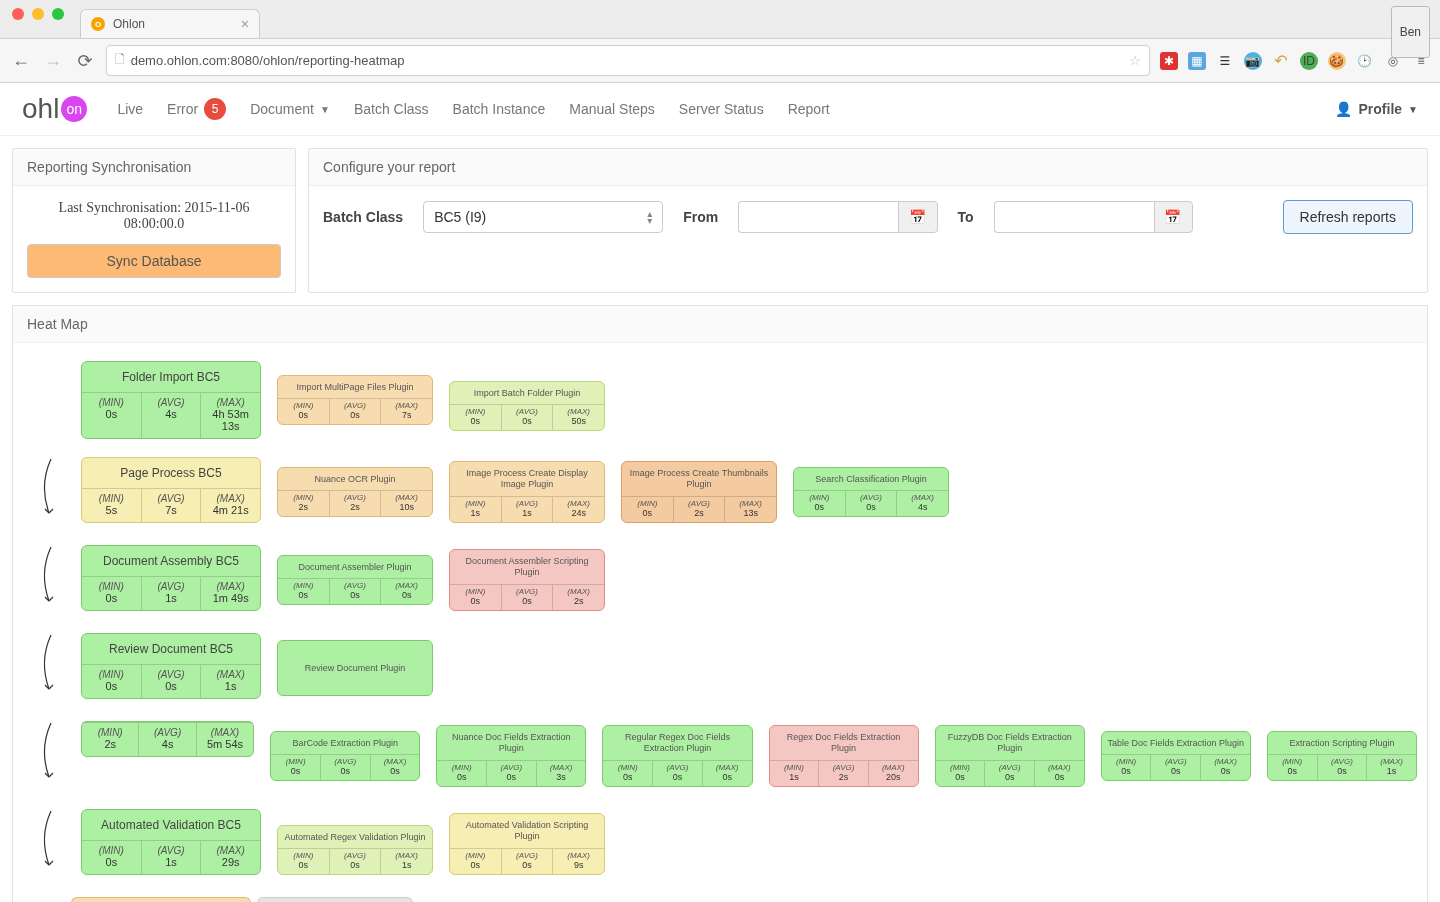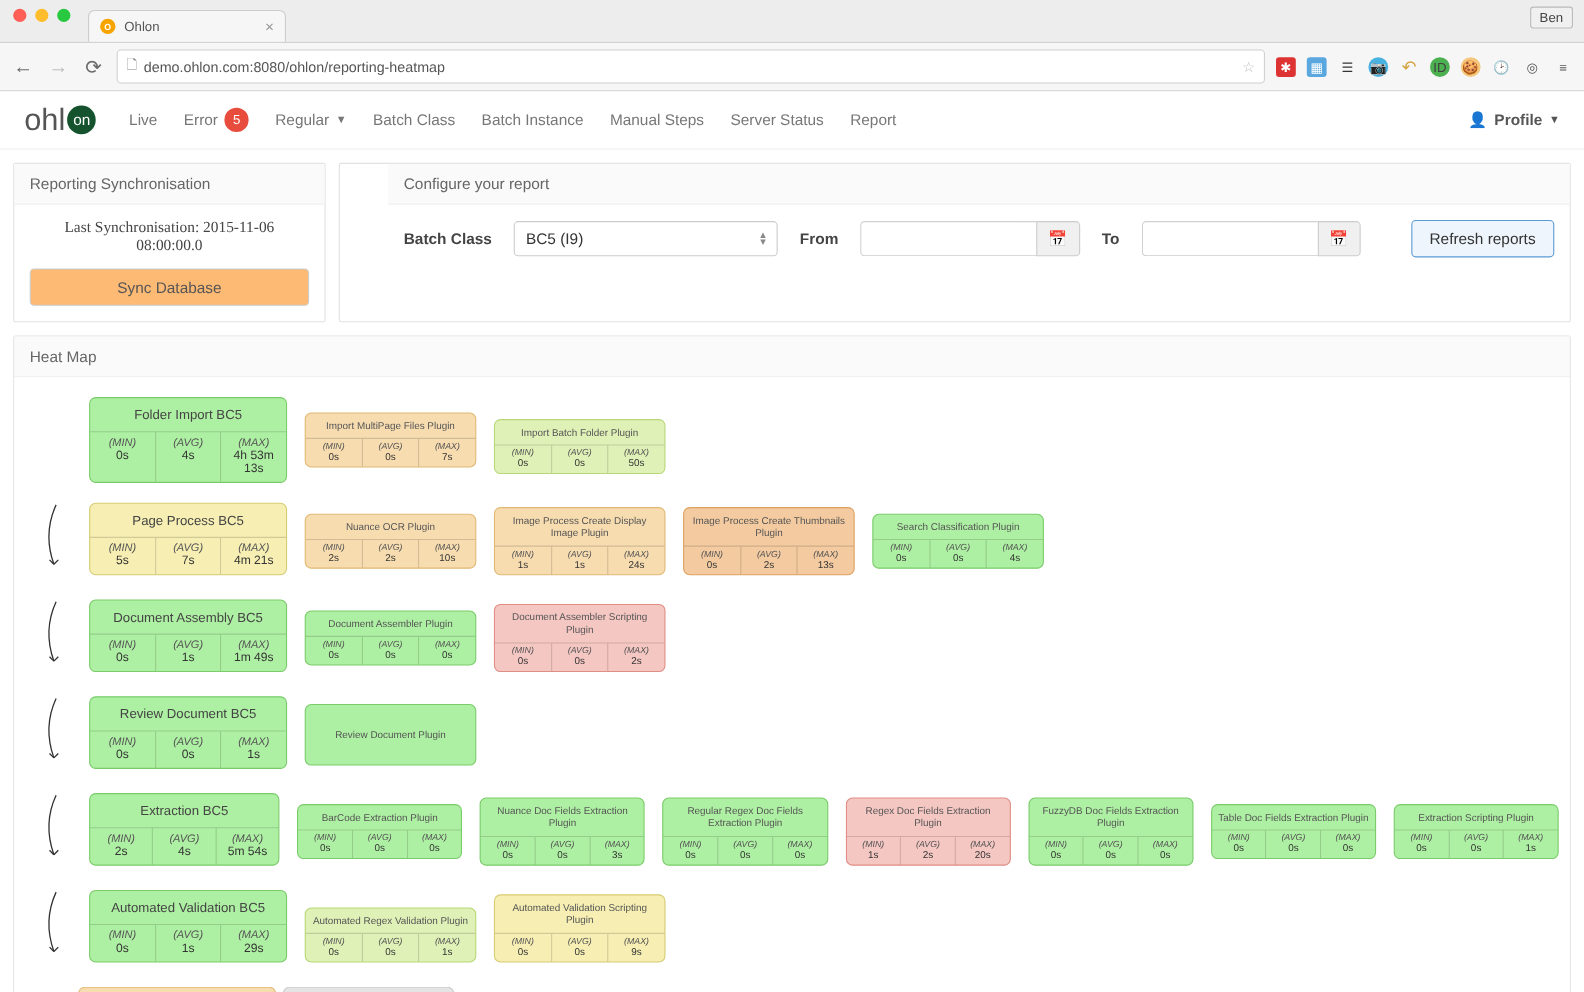--- a/index.html
+++ b/index.html
@@ -6,51 +6,51 @@
 body { font-family: "Helvetica Neue", Helvetica, Arial, sans-serif; font-size:14px; color:#333; background:#ededed; }
 
 .chrome-top { background:#ededed; border-bottom:1px solid #cfcfcf; }
 .mac-buttons { display:flex; gap:8px; padding:8px 12px; align-items:center; }
 .mac-btn { width:12px; height:12px; border-radius:50%; }
 .mac-red { background:#ff5f57; } .mac-yellow { background:#ffbd2e; } .mac-green { background:#28c940; }
 .tab-row { display:flex; align-items:flex-end; margin-top:-24px; padding-left:80px; height:34px; }
 .tab { background:#f6f6f6; border:1px solid #cdcdcd; border-bottom:none; border-radius:6px 6px 0 0; padding:6px 10px; display:flex; align-items:center; gap:8px; width:180px; font-size:12px; color:#555; position:relative; }
 .tab-favicon { width:14px; height:14px; background:#f7a400; border-radius:50%; display:inline-flex; align-items:center; justify-content:center; color:#fff; font-size:8px; font-weight:bold; }
 .tab-close { margin-left:auto; color:#999; font-size:14px; cursor:pointer; }
-.user-badge { position:absolute; right:10px; top:6px; border:1px solid #bbb; padding:2px 8px; border-radius:3px; font-size:12px; color:#444; background:#f0f0f0; }
+.user-badge { position:absolute; right:10px; top:6px; border:1px solid #bbb; padding:18px 8px; border-radius:3px; font-size:12px; color:#444; background:#f0f0f0; }
 .addr-row { display:flex; align-items:center; gap:10px; padding:6px 10px; background:#f6f6f6; border-top:1px solid #cfcfcf; }
 .nav-ico { color:#6b6b6b; font-size:18px; cursor:pointer; width:22px; text-align:center; }
 .nav-ico.disabled { color:#c0c0c0; }
 .addr-bar { flex:1; border:1px solid #d0d0d0; border-radius:4px; background:#fff; padding:4px 8px; display:flex; align-items:center; gap:6px; font-size:13px; color:#555; }
 .doc-ico { color:#888; font-size:12px; }
 .ext-icons { display:flex; gap:10px; align-items:center; }
 .ext-icon { width:18px; height:18px; border-radius:3px; display:flex; align-items:center; justify-content:center; font-size:12px; cursor:pointer; }
 
 .page { background:#fff; }
 .navbar { display:flex; align-items:center; padding:10px 22px; border-bottom:1px solid #eee; }
 .logo { display:flex; align-items:center; font-size:28px; font-weight:400; color:#555; }
-.logo-o { display:inline-flex; width:26px; height:26px; border-radius:50%; background:#14532d; color:#fff; align-items:center; justify-content:center; font-size:14px; margin-left:2px; }
+.logo-o { display:inline-flex; width:26px; height:26px; border-radius:50%; background:#d946ef; color:#fff; align-items:center; justify-content:center; font-size:14px; margin-left:2px; }
 .nav-links { display:flex; gap:24px; margin-left:30px; }
 .nav-link { color:#777; cursor:pointer; display:flex; align-items:center; gap:6px; }
 .badge-red { background:#e74c3c; color:#fff; border-radius:50%; width:22px; height:22px; display:inline-flex; align-items:center; justify-content:center; font-size:12px; }
 .caret { font-size:10px; }
 .profile { margin-left:auto; display:flex; align-items:center; gap:6px; color:#555; cursor:pointer; }
 .user-icon { color:#555; }
 
 .content { padding:12px; display:flex; flex-direction:column; gap:12px; }
 .panels-row { display:flex; gap:12px; }
 .panel { border:1px solid #e2e2e2; border-radius:2px; background:#fff; }
 .panel-head { background:#fafafa; padding:10px 14px; border-bottom:1px solid #eee; color:#666; }
 .panel-body { padding:14px; }
 .sync-panel { width:284px; }
 .last-sync { color:#444; margin-bottom:12px; text-align:center;font-family:Liberation Serif, serif; }
 .btn { border:1px solid #ccc; background:#fdba74; padding:8px 14px; border-radius:4px; cursor:pointer; color:#555; font-size:14px; width:100%; }
 .btn-primary { border:1px solid #5b9bd5; background:#eef5fc; color:#333; padding:8px 16px; width:auto; }
 
-.config-panel { flex:1;padding-left:44px; }
+.config-panel { flex:1; }
 .config-row { display:flex; align-items:center; gap:20px; }
 .lbl { font-weight:bold; color:#444; }
 .sel { flex:0 0 240px; position:relative; }
 .select-box { border:1px solid #ccc; border-radius:4px; padding:7px 10px; background:#fff; display:flex; justify-content:space-between; align-items:center; cursor:pointer; }
 .up-down { font-size:10px; color:#888; line-height:7px; }
 .input-group { display:flex; }
 .date-inp { border:1px solid #ccc; border-right:none; border-radius:4px 0 0 4px; padding:7px 8px; width:160px; font-size:14px; }
 .cal-btn { border:1px solid #ccc; background:#f0f0f0; padding:0 10px; border-radius:0 4px 4px 0; display:flex; align-items:center; cursor:pointer; }
 
 .heatmap-panel { width:100%; }
@@ -135,21 +135,21 @@
       <span>ohl</span>
         <span class="logo-o">on</span>
     </div>
     <div class="nav-links">
       <span class="nav-link">Live</span>
       <span class="nav-link">
         <span>Error</span>
         <span class="badge-red">5</span>
       </span>
       <span class="nav-link">
-        <span>Regular</span>
+        <span>Document</span>
         <span class="caret">▼</span>
       </span>
       <span class="nav-link">Batch Class</span>
       <span class="nav-link">Batch Instance</span>
       <span class="nav-link">Manual Steps</span>
       <span class="nav-link">Server Status</span>
       <span class="nav-link">Report</span>
     </div>
     <div class="profile">
       <span class="user-icon">👤</span>
@@ -438,21 +438,20 @@
             </div>
   </div>
           <div class="hm-row">
     <div class="arrow-cell">
               <svg class="arrow-svg" width="28" height="70" viewBox="0 0 28 70">
                 <path d="M14 2 Q2 28 12 56" fill="none" stroke="#333" stroke-width="1.2"></path>
                 <path d="M12 56 l-4 -4 m4 4 l4 -4" fill="none" stroke="#333" stroke-width="1.2"></path>
               </svg>
             </div>
     <div class="stage-card heat-mgreen">
-      <div class="stage-title">Extraction BC5</div>
       <div class="stats-row">
     <div class="stat-cell">
                   <div class="stat-lbl">(MIN)</div>
                   <div class="stat-val">2s</div>
                 </div>
     <div class="stat-cell">
                   <div class="stat-lbl">(AVG)</div>
                   <div class="stat-val">4s</div>
                 </div>
     <div class="stat-cell">

